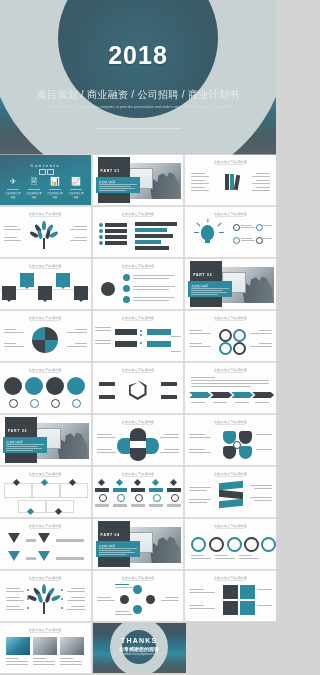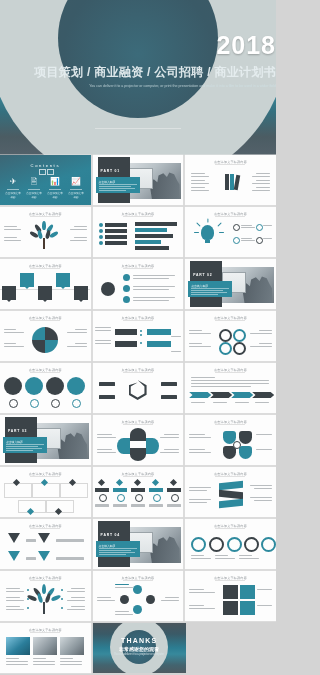--- a/index.html
+++ b/index.html
@@ -6,26 +6,26 @@
   body{width:276px;height:675px;overflow:hidden;font-family:"Liberation Sans",sans-serif;}
   .page{position:relative;width:276px;height:675px;background:#d4d4d4;}
 
   
   .cover{position:relative;width:276px;height:155px;overflow:hidden;
     background:linear-gradient(180deg,#47555c 0%,#3f5560 18%,#2b7b90 45%,#3a8ea1 56%,#35707f 72%,#4b5c63 88%,#53616a 100%);}
   .cov-ring{position:absolute;border-radius:50%;}
   .ring-outer{width:300px;height:300px;left:-12px;top:-112px;background:#c9d2d2;}
   .ring-inner{width:160px;height:160px;left:58px;top:-42px;background:#3a5560;
     background:radial-gradient(circle at 50% 60%,#3c6b7a 0%,#3a5a67 60%,#3d5a66 100%);}
-  .cov-txt{position:absolute;left:0;right:0;top:33px;text-align:right;z-index:5;}
+  .cov-txt{position:absolute;left:0;right:0;top:43px;text-align:center;z-index:5;}
   .cov-year{font-size:25px;font-weight:bold;color:#fff;letter-spacing:1px;line-height:1;
     text-shadow:0 1px 2px rgba(0,0,0,.25);}
   .cov-title{margin-top:5px;font-size:19px;font-weight:bold;color:#fff;letter-spacing:.5px;line-height:1.15;
     text-shadow:0 1px 2px rgba(0,0,0,.3);}
-  .cov-sub{margin-top:6px;font-size:12px;color:#e6eef0;letter-spacing:.3px;opacity:.95;font-weight:bold;}
+  .cov-sub{margin-top:20px;font-size:10px;color:#e6eef0;letter-spacing:.3px;opacity:.95;}
   .cov-en{margin-top:3px;font-size:3.6px;color:#cfe0e4;line-height:1.5;opacity:.8;}
   .cov-bar{position:absolute;left:50%;transform:translateX(-50%);bottom:26px;width:86px;height:1px;background:rgba(255,255,255,.35);}
 
   
   .grid{position:absolute;left:0;top:155px;width:276px;display:flex;flex-wrap:wrap;
     gap:2px;padding:0;}
   .slide{width:90.6px;height:50px;background:#fdfdfd;position:relative;overflow:hidden;
     box-shadow:0 0 0 .5px #e3e3e3;}
 
   .s-title{position:absolute;left:0;right:0;top:4.5px;text-align:center;font-size:3.1px;color:#8b9196;letter-spacing:.2px;}

